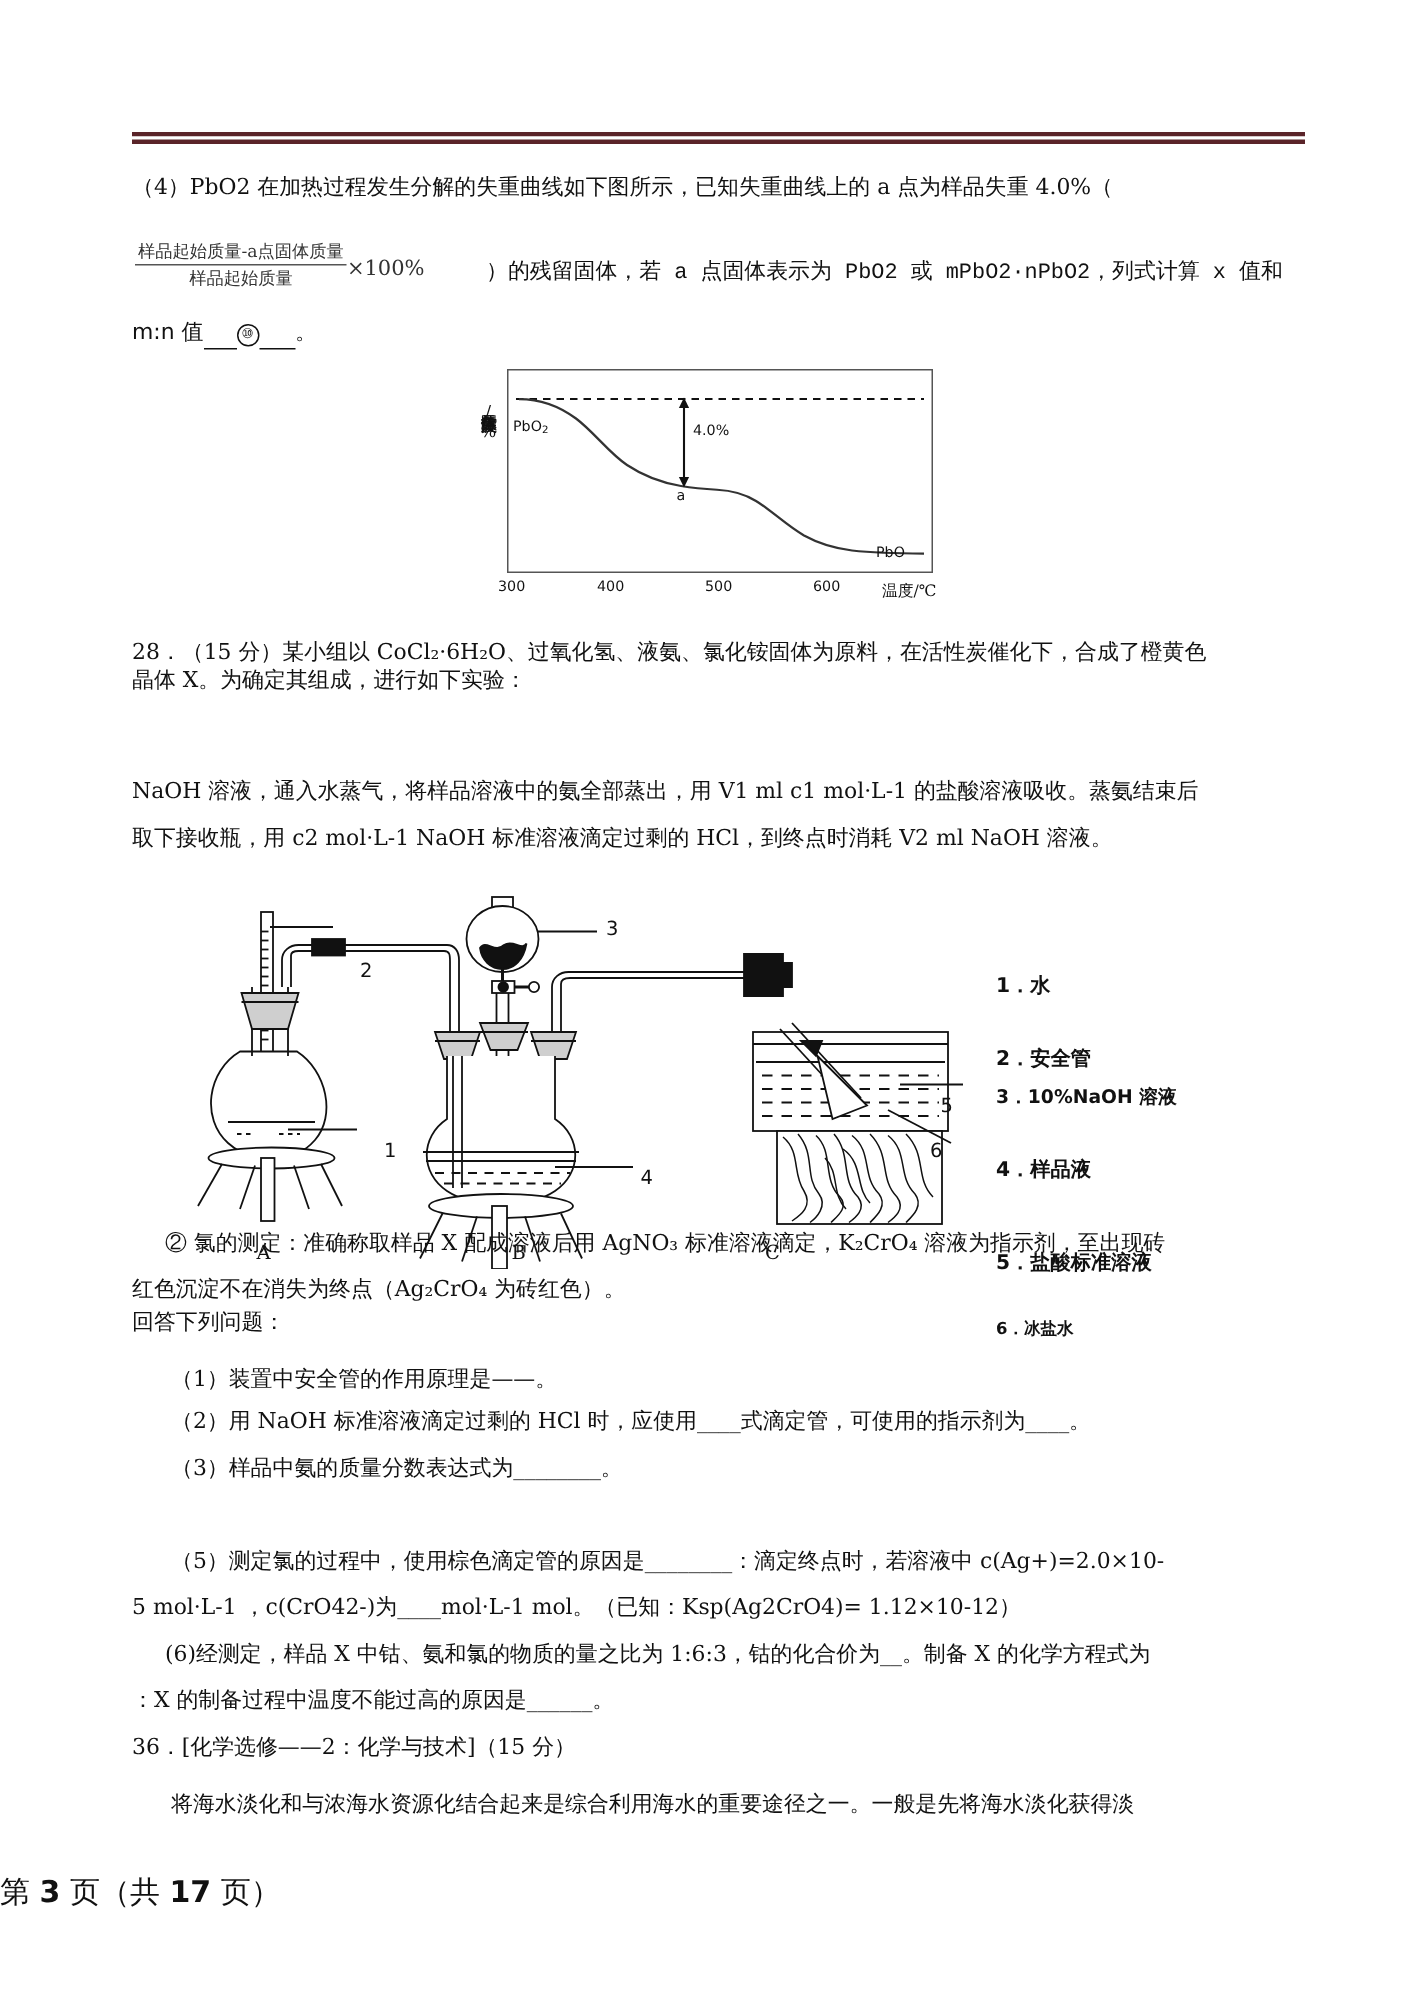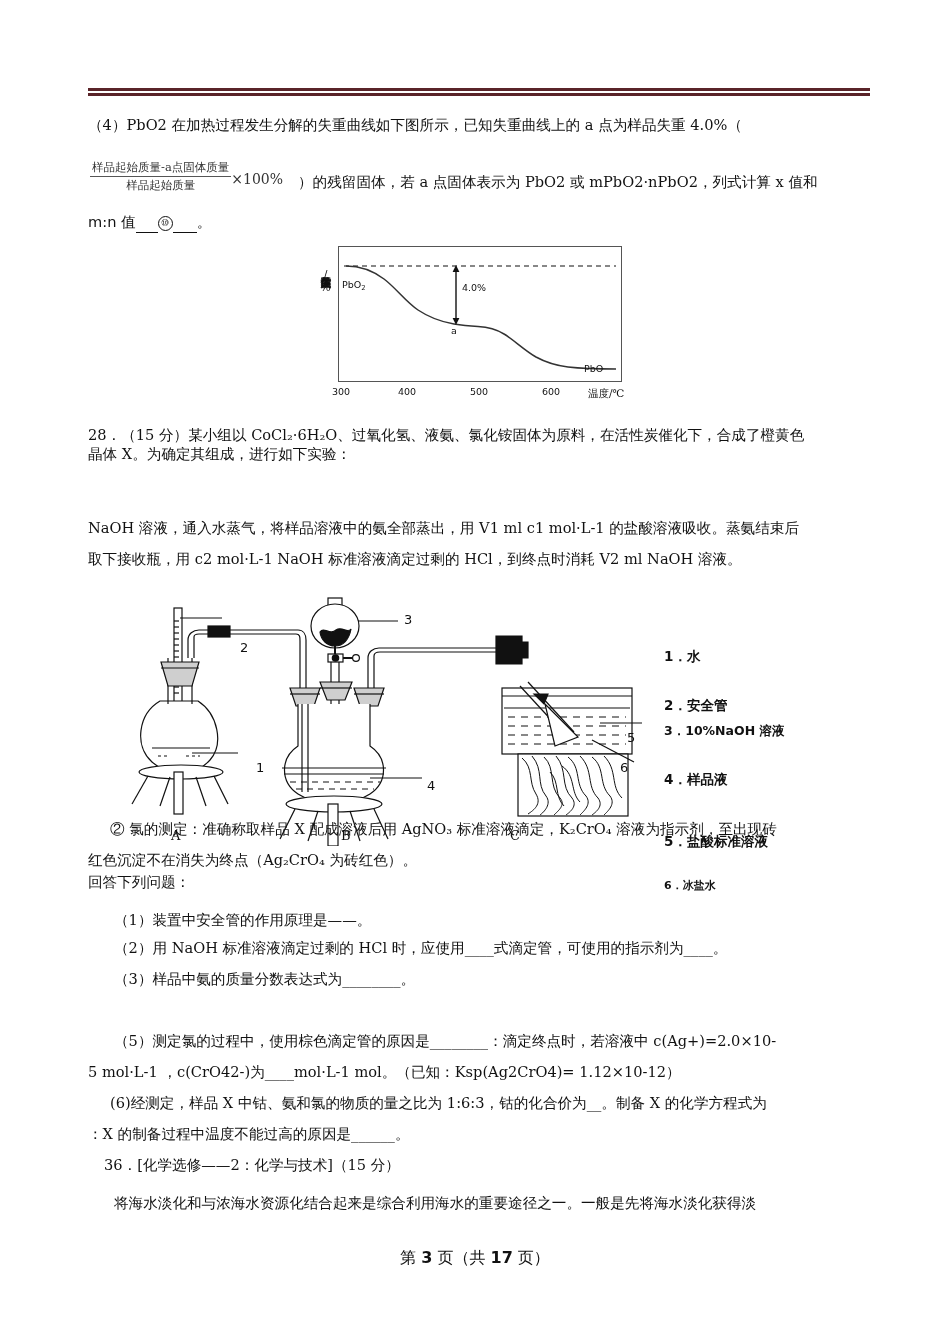--- a/index.html
+++ b/index.html
@@ -54,22 +54,22 @@
   
   .appar{position:absolute;left:130px;top:596px;width:530px;height:250px;}
   .appar svg{position:absolute;left:0;top:0;}
   .abclabel{position:absolute;font-size:13px;color:#111;
        font-family:"DejaVu Serif","Liberation Serif",serif;}
 
   
   .legend-item{position:absolute;font-size:13.5px;font-weight:bold;white-space:nowrap;
        font-family:"DejaVu Sans","Liberation Sans",sans-serif;color:#111;}
 
-  .footer{position:absolute;left:0;top:1248px;width:950px;text-align:center;
-       font-size:16px;font-family:"DejaVu Serif","Liberation Serif",serif;}
+  .footer{position:absolute;left:0;top:1248px;width:950px;text-align:left;
+       font-size:20px;font-family:"DejaVu Serif","Liberation Serif",serif;}
   .footer b{font-family:"DejaVu Sans","Liberation Sans",sans-serif;}
 </style>
 </head>
 <body>
 
 <div class="page">
 
   <div class="header-rule">
     <div class="bar b1" style="background: rgb(90, 36, 41);"></div>
     <div class="gap"></div>
@@ -79,21 +79,21 @@
   <div class="txt" style="left:88px;top:118px;">（4）PbO2 在加热过程发生分解的失重曲线如下图所示，已知失重曲线上的 a 点为样品失重 4.0%（</div>
 
   <div class="fracwrap" style="left:90px;top:160px;">
     <div class="frac" style="position:relative;">
       <div class="num">样品起始质量-a点固体质量</div>
       <div class="den">样品起始质量</div>
     </div>
     <span class="tail">×100%</span>
   </div>
 
-  <div class="txt" style="left:298px;top:175px;">）的残留固体，若 a 点固体表示为 PbO2 或 mPbO2·nPbO2，列式计算 x 值和</div>
+  <div class="txt" style="left:324px;top:175px;font-family:Liberation Mono, monospace;">）的残留固体，若 a 点固体表示为 PbO2 或 mPbO2·nPbO2，列式计算 x 值和</div>
 
   <div class="txt" style="left:88px;top:215px;">
     <span class="latin">m:n 值</span><span class="fill" style="width:22px;">&nbsp;</span><span class="circnum">⑩</span><span class="fill" style="width:24px;">&nbsp;</span><span>。</span>
   </div>
 
   <div class="ylab">固体失重质量分数/%</div>
 
   <div class="chart">
     <div class="frame"></div>
     <svg width="284" height="136" viewBox="0 0 284 136">
@@ -305,20 +305,20 @@
   <div class="txt" style="left:88px;top:875px;">回答下列问题：</div>
 
   <div class="txt" style="left:114px;top:913px;">（1）装置中安全管的作用原理是——。</div>
   <div class="txt" style="left:114px;top:941px;">（2）用 NaOH 标准溶液滴定过剩的 HCl 时，应使用____式滴定管，可使用的指示剂为____。</div>
   <div class="txt" style="left:114px;top:972px;">（3）样品中氨的质量分数表达式为________。</div>
   <div class="txt" style="left:114px;top:1034px;">（5）测定氯的过程中，使用棕色滴定管的原因是________：滴定终点时，若溶液中 c(Ag+)=2.0×10-</div>
   <div class="txt" style="left:88px;top:1065px;">5 mol·L-1 ，c(CrO42-)为____mol·L-1 mol。（已知：Ksp(Ag2CrO4)= 1.12×10-12）</div>
   <div class="txt" style="left:110px;top:1096px;">(6)经测定，样品 X 中钴、氨和氯的物质的量之比为 1:6:3，钴的化合价为__。制备 X 的化学方程式为</div>
   <div class="txt" style="left:88px;top:1127px;">：X 的制备过程中温度不能过高的原因是______。</div>
 
-  <div class="txt" style="left:104px;top:1158px;">36．[化学选修——2：化学与技术]（15 分）</div>
+  <div class="txt" style="left:88px;top:1158px;">36．[化学选修——2：化学与技术]（15 分）</div>
   <div class="txt" style="left:114px;top:1196px;">将海水淡化和与浓海水资源化结合起来是综合利用海水的重要途径之一。一般是先将海水淡化获得淡</div>
 
   <div class="footer">
     <span>第 </span><b>3</b><span> 页（共 </span><b>17</b><span> 页）</span>
   </div>
 
 </div>
 
 </body></html>

